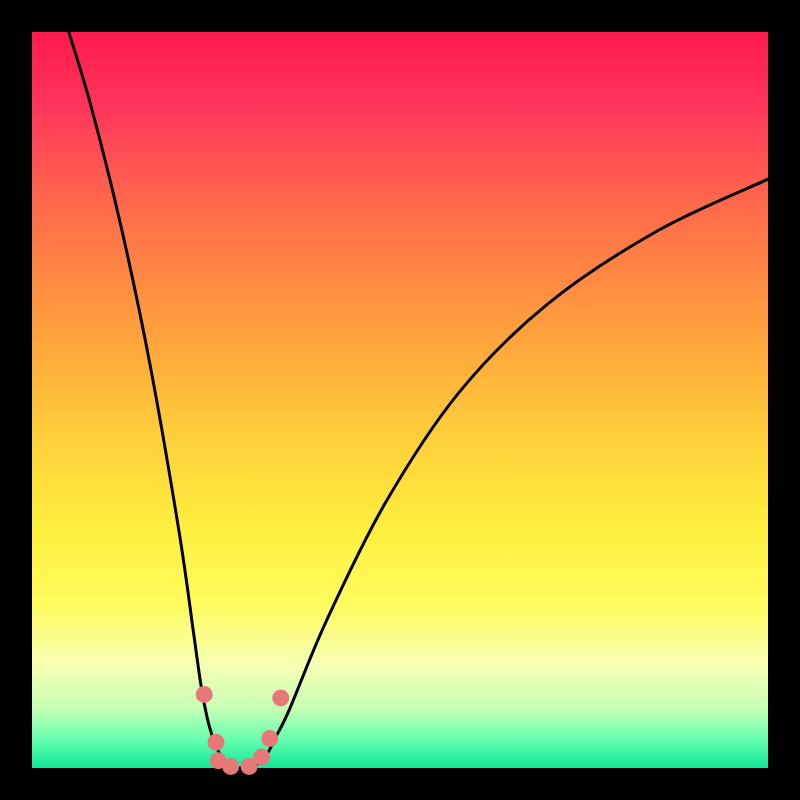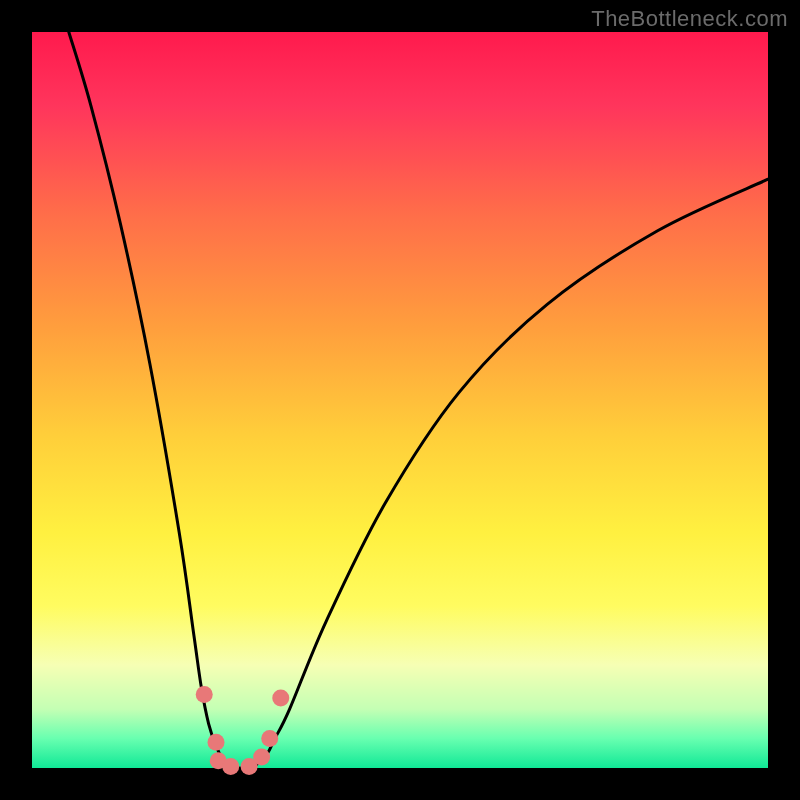--- a/index.html
+++ b/index.html
@@ -54,21 +54,20 @@
     top: 0;
     width: 736px;
     height: 736px;
     overflow: visible;
   }
 </style>
 </head>
 <body>
 
 <div class="frame">
-  <div class="watermark">TheBottleneck.com</div>
   <div class="plot">
     <svg class="curve" viewBox="0 0 736 736" preserveAspectRatio="none">
       <path id="curve-path" fill="none" stroke="#000" stroke-width="3" stroke-linejoin="round" stroke-linecap="round" d="M 36.800000000000004 0 C 40.480000000000004 12.266666666666671 50.29333333333334 41.70666666666669 58.88 73.60000000000002 C 67.46666666666667 105.49333333333335 78.50666666666666 148.42666666666668 88.32 191.36 C 98.13333333333333 234.29333333333335 107.94666666666667 279.68 117.76 331.2 C 127.57333333333334 382.71999999999997 139.84000000000003 455.09333333333336 147.20000000000002 500.48 C 154.56 545.8666666666667 158.23999999999998 577.76 161.92 603.52 C 165.6 629.28 166.82666666666665 640.3199999999999 169.28 655.04 C 171.73333333333335 669.76 174.18666666666667 682.0266666666666 176.64 691.84 C 179.0933333333333 701.6533333333334 181.54666666666665 707.7866666666666 184 713.92 C 186.45333333333335 720.0533333333333 188.90666666666667 724.96 191.36 728.64 C 193.81333333333336 732.3199999999999 196.2666666666667 734.7733333333333 198.72000000000003 736 C 201.17333333333335 737.2266666666667 203.6266666666667 736 206.08 736 C 208.53333333333333 736 210.98666666666668 736 213.44 736 C 215.89333333333332 736 218.34666666666664 737.2266666666667 220.79999999999998 736 C 223.25333333333333 734.7733333333333 225.70666666666665 731.0933333333334 228.16 728.64 C 230.61333333333334 726.1866666666666 233.06666666666666 724.96 235.52 721.28 C 237.97333333333336 717.5999999999999 239.20000000000005 713.92 242.88000000000002 706.56 C 246.56 699.1999999999999 249.0133333333333 696.7466666666667 257.59999999999997 677.12 C 266.1866666666666 657.4933333333333 278.4533333333334 623.1466666666666 294.40000000000003 588.8 C 310.3466666666667 554.4533333333333 331.2 509.06666666666666 353.28 471.04 C 375.35999999999996 433.0133333333334 399.8933333333333 393.76 426.88 360.64 C 453.8666666666667 327.52 482.0799999999999 299.3066666666667 515.1999999999999 272.32 C 548.3199999999999 245.33333333333334 588.8 219.57333333333338 625.6 198.72000000000003 C 662.4000000000001 177.86666666666667 717.6 155.7866666666666 736 147.19999999999993"></path>
       <g id="dots-group">
           <circle cx="172.224" cy="662.4" r="8.5" fill="#e87878"></circle>
           <circle cx="184" cy="710.24" r="8.5" fill="#e87878"></circle>
           <circle cx="186.208" cy="728.64" r="8.5" fill="#e87878"></circle>
           <circle cx="198.72000000000003" cy="734.528" r="8.5" fill="#e87878"></circle>
           <circle cx="217.11999999999998" cy="734.528" r="8.5" fill="#e87878"></circle>
           <circle cx="229.632" cy="724.96" r="8.5" fill="#e87878"></circle>

